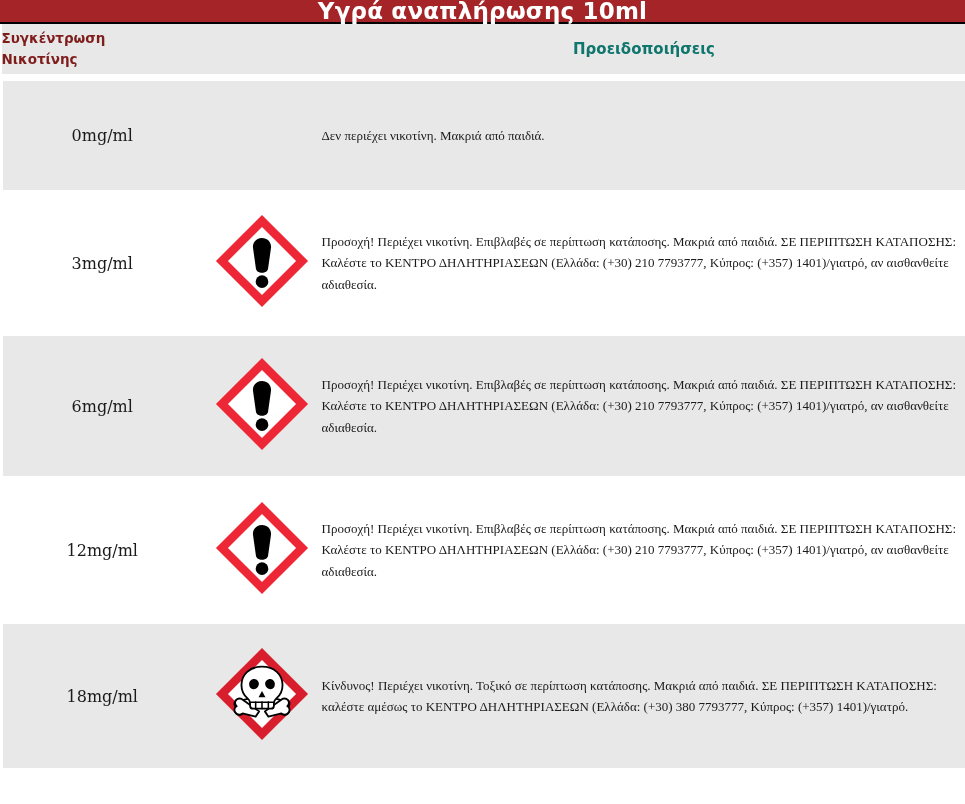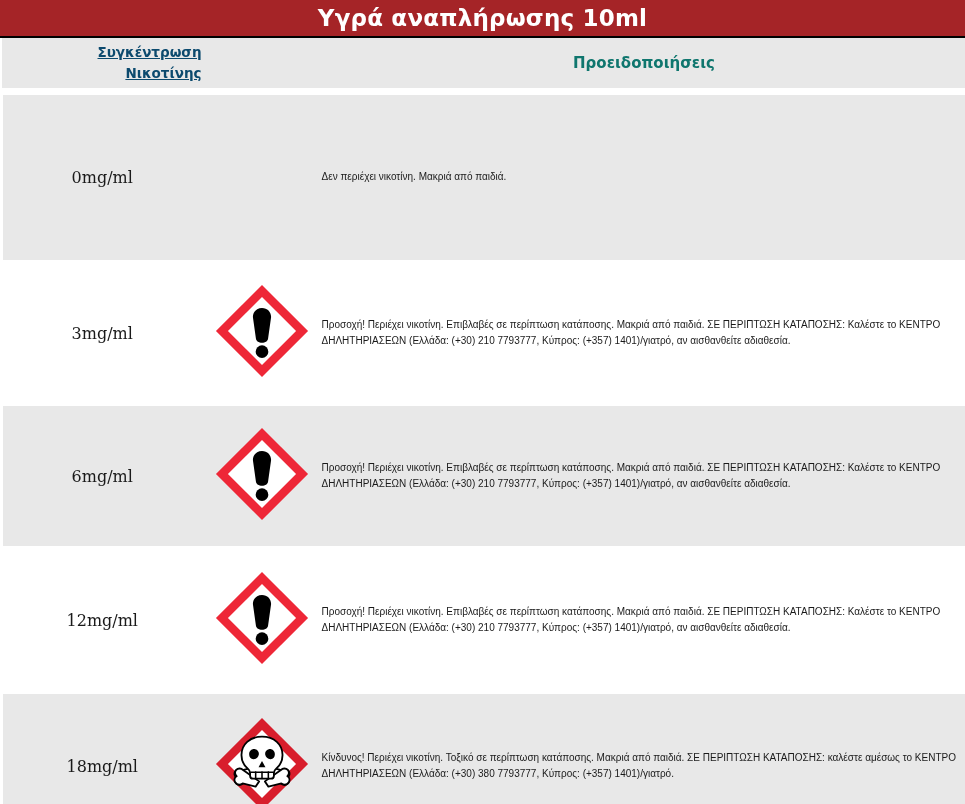--- a/index.html
+++ b/index.html
@@ -17,21 +17,21 @@
   .page {
     position: relative;
     width: 965px;
     height: 804px;
     background: #ffffff;
     box-sizing: border-box;
   }
 
   
   .title-bar {
-    height: 38px;
+    height: 24px;
     background: #A52427;
     border-bottom: 2px solid #000000;
     display: flex;
     align-items: center;
     justify-content: center;
     box-sizing: border-box;
   }
   .title-bar .title-text {
     color: #ffffff;
     font-family: "DejaVu Sans", "Liberation Sans", sans-serif;
@@ -56,26 +56,25 @@
     background: #E8E8E8;
   }
   .thead-row th {
     padding: 0;
     margin: 0;
     border: 0;
     height: 50px;
     vertical-align: middle;
   }
   .th-conc {
-    text-align: right;
+    text-align: left;
     font-size: 13.5px;
     font-weight: bold;
-    color: #0c4a6e;
+    color: #7f1d1d;
     line-height: 1.55;
-    text-decoration: underline;
   }
   .th-conc .l2 { display: block; }
   .th-warn {
     text-align: center;
     font-size: 15px;
     font-weight: bold;
     color: #0f766e;
   }
 
   .spacer-row td {
@@ -110,22 +109,22 @@
 
   .cell-pict {
     text-align: center;
   }
   .cell-pict .pict-wrap {
     display: inline-block;
     line-height: 0;
   }
 
   .cell-warn {
-    font-family: Liberation Sans, sans-serif;
-    font-size: 10px;
+    font-family: Liberation Serif, serif;
+    font-size: 13px;
     line-height: 1.62;
     color: #1a1a1a;
     text-align: left;
     padding: 4px 14px 4px 8px;
     box-sizing: border-box;
   }
   .cell-warn.single { padding-top: 0; padding-bottom: 0; }
 
   .ghs-svg { display: block; }
 </style>
@@ -155,21 +154,21 @@
       </tr>
     </thead>
     <tbody>
 
       <tr class="spacer-row">
         <td></td>
           <td></td>
           <td></td>
       </tr>
 
-      <tr class="data-row alt" style="height:165px">
+      <tr class="data-row alt" style="height:109px">
         <td class="cell-conc">0mg/ml</td>
         <td class="cell-pict"></td>
         <td class="cell-warn single">Δεν περιέχει νικοτίνη. Μακριά από παιδιά.</td>
       </tr>
       <tr class="row-sep">
           <td></td>
           <td></td>
           <td></td>
         </tr>
 

